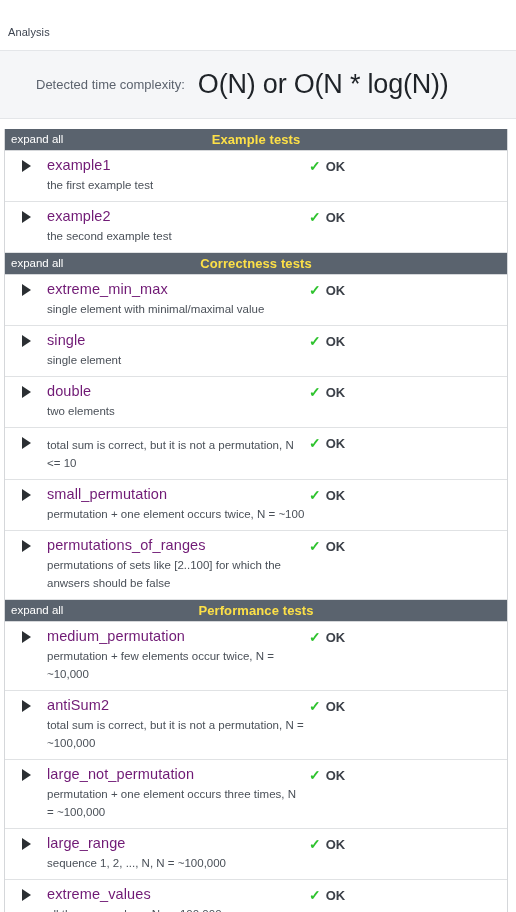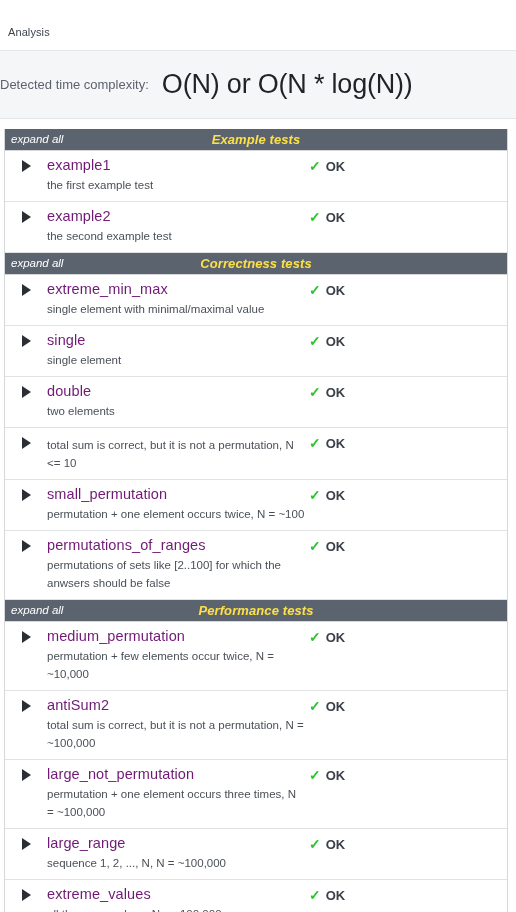--- a/index.html
+++ b/index.html
@@ -27,20 +27,21 @@
 
   
   .complexity-banner {
     margin-top: 8px;
     background: #f5f6f8;
     border-top: 1px solid #e4e6e9;
     border-bottom: 1px solid #e4e6e9;
     height: 69px;
     display: flex;
     align-items: center;
+    padding-left: 36px;
     box-sizing: border-box;
   }
   .complexity-label {
     font-size: 13px;
     color: #5c636e;
     white-space: nowrap;
   }
   .complexity-value {
     font-size: 27px;
     color: #1f2328;
@@ -58,21 +59,20 @@
     width: 504px;
   }
 
   .section-header {
     background: #5a636e;
     height: 21px;
     position: relative;
     display: flex;
     align-items: flex-end;
     border-bottom: 1px solid #d5d7da;
-    font-style: italic;
   }
   .expand-all {
     position: absolute;
     left: 6px;
     font-size: 11.5px;
     color: #ffffff;
     line-height: 21px;
     cursor: pointer;
   }
   .section-title {

